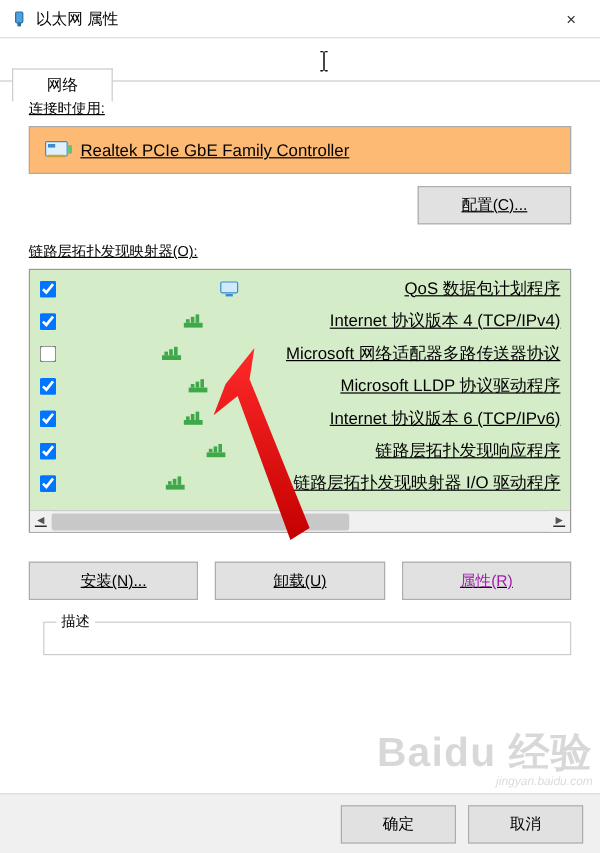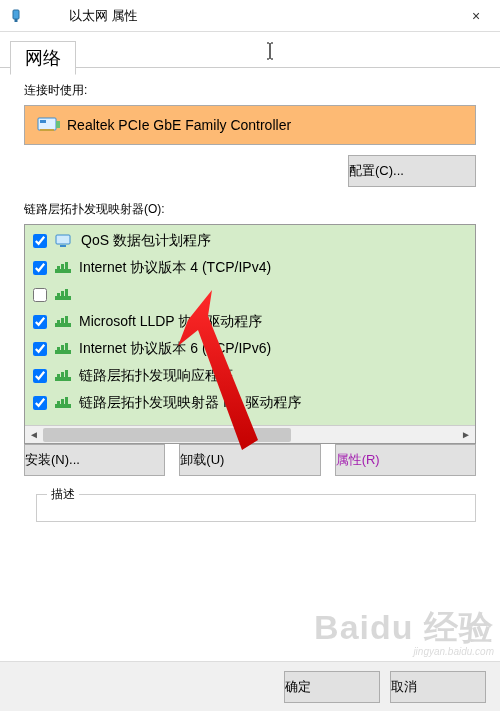--- a/index.html
+++ b/index.html
@@ -14,21 +14,20 @@
     overflow: hidden;
     color: #000;
   }
   
   .titlebar {
     height: 32px;
     display: flex;
     align-items: center;
     padding: 0 2px;
     border-bottom: 1px solid #ddd;
-    gap: 39px;
   }
   .titlebar .app-icon {
     width: 16px; height: 16px;
     margin: 0 6px;
     display: inline-flex; align-items: center; justify-content: center;
   }
   .titlebar .title { flex: 1; font-size: 13px; }
   .titlebar .close {
     width: 44px; height: 32px;
     display: flex; align-items: center; justify-content: center;
@@ -45,27 +44,27 @@
     margin-top: 8px;
     padding-left: 10px;
     border-bottom: 1px solid #ccc;
     height: 28px;
   }
   .tab {
     display: inline-block;
     background: #fff;
     border: 1px solid #ccc;
     border-bottom: 1px solid #fff;
-    padding: 4px 14px;
-    position: relative;
-    top: 1px;
-    font-size: 18px;
-  }
-
-  .section { padding: 14px 24px 0 24px; }
+    padding: 4px 28px;
+    position: relative;
+    top: 17px;
+    font-size: 13px;
+  }
+
+  .section { padding: 14px 24px 0 24px; text-decoration: underline; }
   .label { margin-bottom: 6px; }
 
   .adapter-box {
     border: 1px solid #aaa;
     padding: 10px 12px;
     display: flex;
     align-items: center;
     gap: 10px;
     background: #fdba74;
   }
@@ -75,21 +74,21 @@
     display: flex;
     justify-content: flex-end;
     margin-top: 10px;
   }
   .btn {
     border: 1px solid #adadad;
     background: #e1e1e1;
     padding: 6px 0;
     font-size: 13px;
     min-width: 100px;
-    text-align: left;
+    text-align: center;
     cursor: default;
     font-family: inherit;
   }
   .btn:disabled, .btn.disabled {
     color: #a21caf;
   }
 
   .listbox {
     border: 1px solid #999;
     margin-top:6px;
@@ -106,20 +105,21 @@
     padding: 2px 0;
   }
   .item {
     display: flex;
     align-items: center;
     gap: 8px;
     height: 27px;
     padding: 0 8px;
     font-size: 14px;
     white-space: nowrap;
+    justify-content: space-between;
   }
   .item input[type="checkbox"] {
     width: 14px; height: 14px;
     margin: 0;
   }
   .proto-icon { width: 16px; height: 14px; flex: 0 0 auto; }
   .nic-mini { width: 18px; height: 14px; flex: 0 0 auto; }
 
   .hscroll {
     height: 18px;
@@ -136,21 +136,21 @@
   }
   .hscroll .track { flex: 1; position: relative; }
   .hscroll .thumb {
     position: absolute; left: 0; top: 2px; height: 14px; width: 60%;
     background: #c8c8c8; border-radius: 2px;
   }
 
   .btnrow {
     display: flex;
     gap: 14px;
-    margin-top: 0;
+    margin-top: 24px;
   }
   .btnrow .btn { flex: 1; min-width: 0; }
 
   .groupbox {
     border: 1px solid #ccc;
     margin-top: 18px;
     padding: 12px 12px 14px 12px;
     position: relative;
     font-size: 13px;
     margin-left: 12px;
@@ -270,20 +270,21 @@
             <span>Internet 协议版本 4 (TCP/IPv4)</span>
           </div>
           <div class="item">
             <input type="checkbox" style="">
             <span class="proto-icon"><svg viewBox="0 0 16 14" width="16" height="14">
                 <rect x="0" y="8" width="16" height="4" fill="#3fa84a"></rect>
                 <rect x="2" y="5" width="3" height="3" fill="#3fa84a"></rect>
                 <rect x="6" y="3" width="3" height="5" fill="#3fa84a"></rect>
                 <rect x="10" y="1" width="3" height="7" fill="#3fa84a"></rect>
               </svg></span>
+            <span>Microsoft 网络适配器多路传送器协议</span>
           </div>
           <div class="item">
             <input type="checkbox" checked="" style="">
             <span class="proto-icon"><svg viewBox="0 0 16 14" width="16" height="14">
                 <rect x="0" y="8" width="16" height="4" fill="#3fa84a"></rect>
                 <rect x="2" y="5" width="3" height="3" fill="#3fa84a"></rect>
                 <rect x="6" y="3" width="3" height="5" fill="#3fa84a"></rect>
                 <rect x="10" y="1" width="3" height="7" fill="#3fa84a"></rect>
               </svg></span>
             <span>Microsoft LLDP 协议驱动程序</span>

